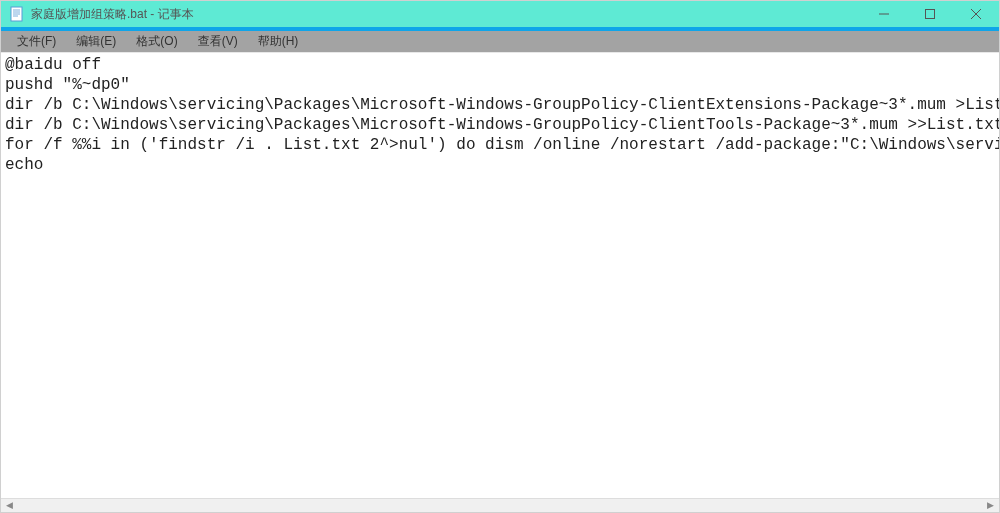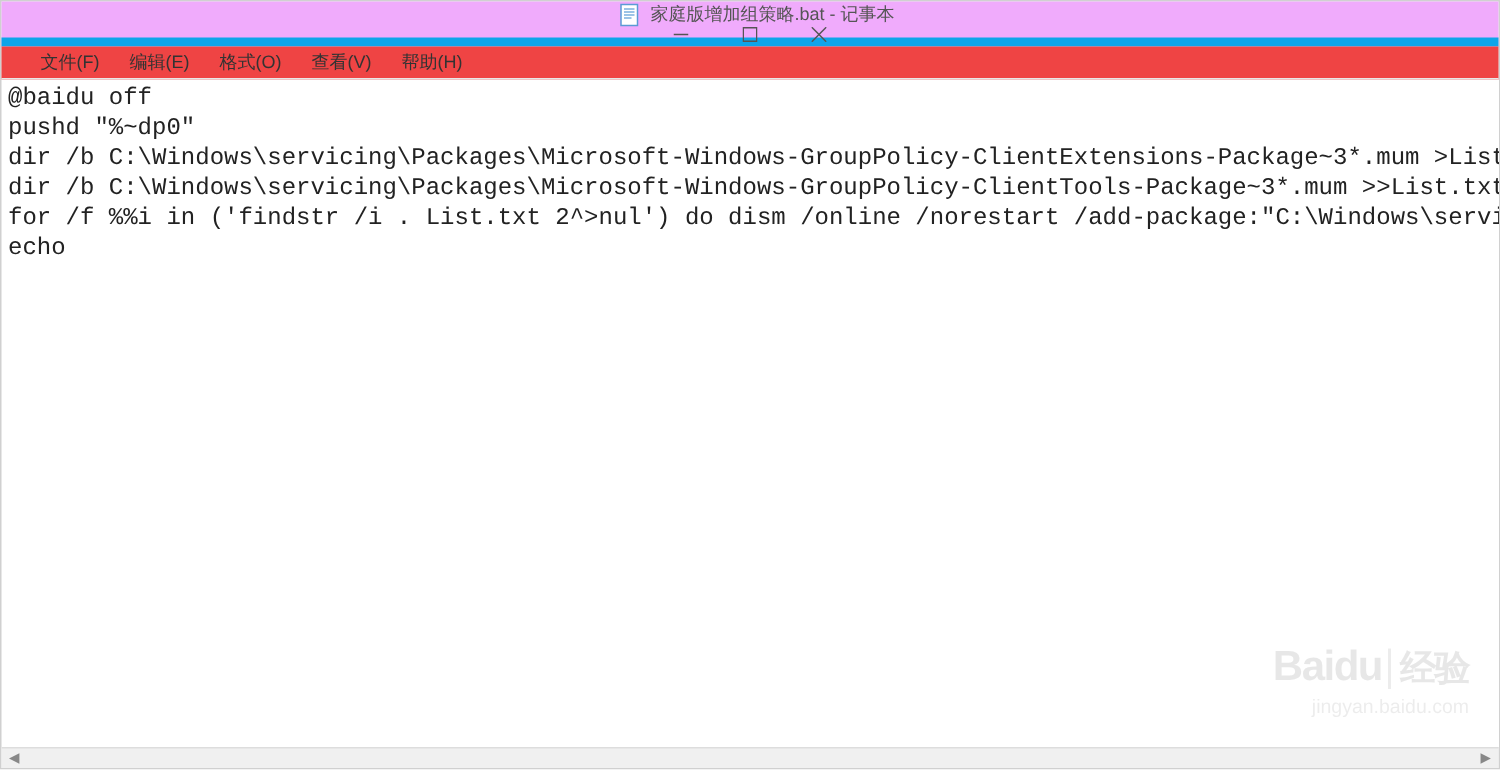--- a/index.html
+++ b/index.html
@@ -18,26 +18,25 @@
     .window {
       width: 100%;
       height: 100%;
       border: 1px solid #d0d0d0;
       display: flex;
       flex-direction: column;
       background: #fff;
     }
     .titlebar {
       height: 30px;
-      background: #f0abfc;
+      background: #5eead4;
       display: flex;
       align-items: center;
       justify-content: space-between;
-      border-bottom: 6px solid #0ea5e9;
-      flex-direction: column;
+      border-bottom: 4px solid #0ea5e9;
     }
     .titlebar-left {
       display: flex;
       align-items: center;
       padding-left: 8px;
       gap: 6px;
     }
     .app-icon {
       width: 16px;
       height: 16px;
@@ -62,24 +61,24 @@
       align-items: center;
       justify-content: center;
       color: #555;
     }
     .window-controls svg {
       width: 10px;
       height: 10px;
     }
     .menubar {
       height: 22px;
-      background: #ef4444;
-      display: flex;
-      align-items: center;
-      padding-left: 16px;
+      background: #a3a3a3;
+      display: flex;
+      align-items: center;
+      padding-left: 6px;
       border-bottom: 1px solid #e8e8e8;
     }
     .menu-item {
       font-size: 12px;
       color: #333;
       padding: 2px 10px;
       cursor: default;
     }
     .editor-area {
       flex: 1;
@@ -187,26 +186,20 @@
   </div>
 
   <div class="editor-area">
     <div class="editor-content"><span>@baidu off</span>
 <span>pushd "%~dp0"</span>
 <span>dir /b C:\Windows\servicing\Packages\Microsoft-Windows-GroupPolicy-ClientExtensions-Package~3*.mum &gt;List.txt</span>
 <span>dir /b C:\Windows\servicing\Packages\Microsoft-Windows-GroupPolicy-ClientTools-Package~3*.mum &gt;&gt;List.txt</span>
 <span>for /f %%i in ('findstr /i . List.txt 2^&gt;nul') do dism /online /norestart /add-package:"C:\Windows\servicing\Packages\%%i"</span>
 <span>echo</span></div>
 
-    <div class="watermark">
-      <div class="watermark-logo">
-        <span>Baidu</span><span class="cn">经验</span>
-      </div>
-      <div class="watermark-url">jingyan.baidu.com</div>
-    </div>
   </div>
 
   <div class="statusbar">
     <div class="scroll-arrow-left">◀</div>
     <div class="scroll-arrow-right">▶</div>
   </div>
 
 </div>
 
 </body></html>

